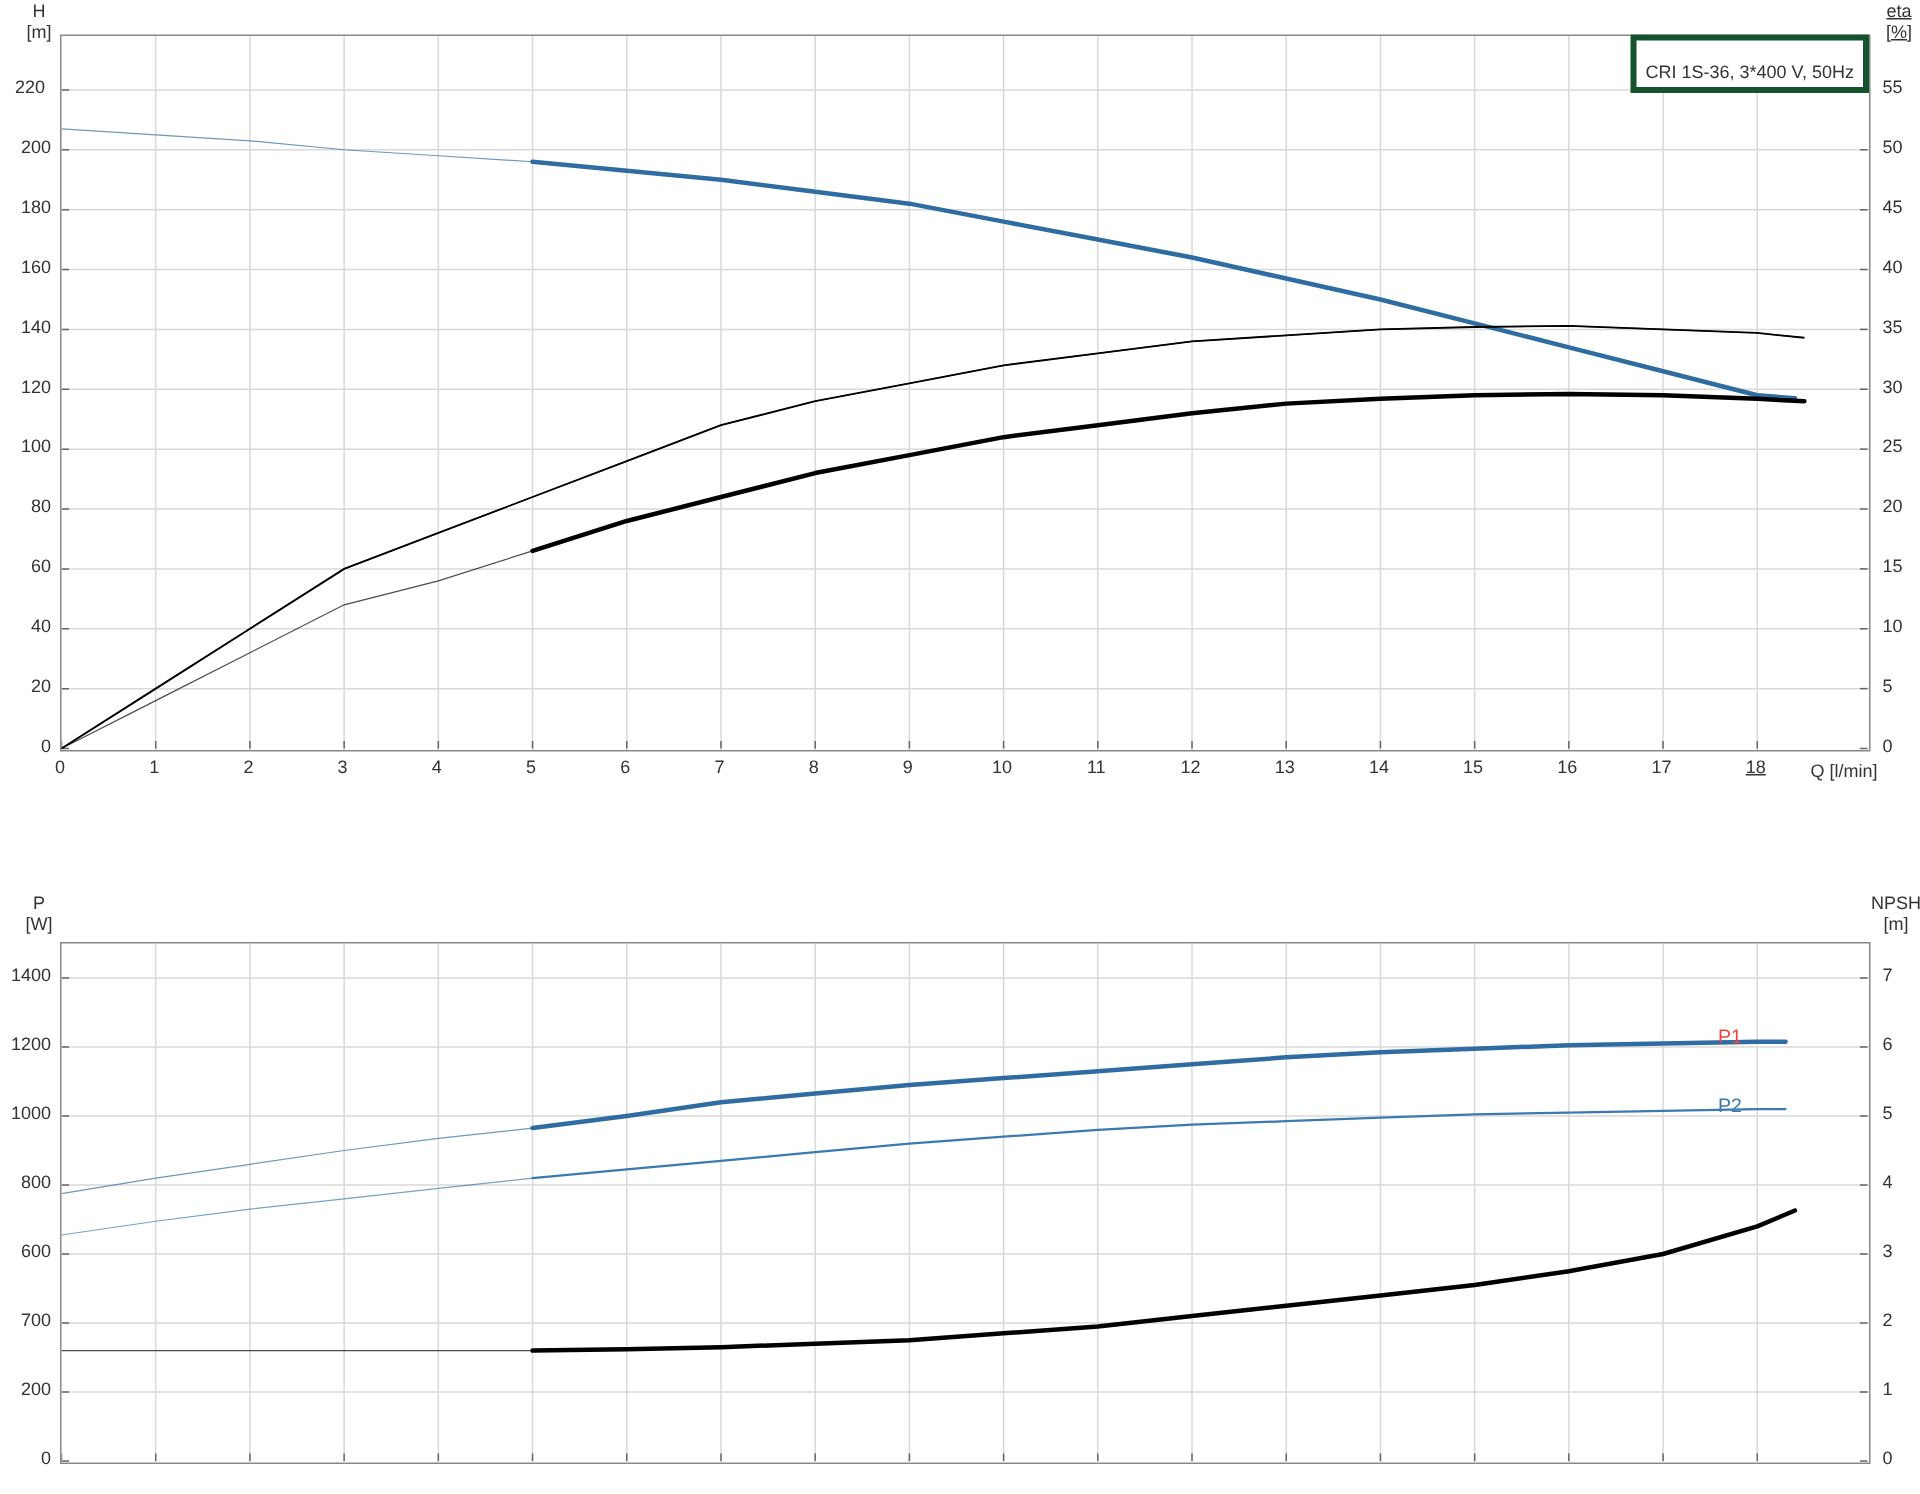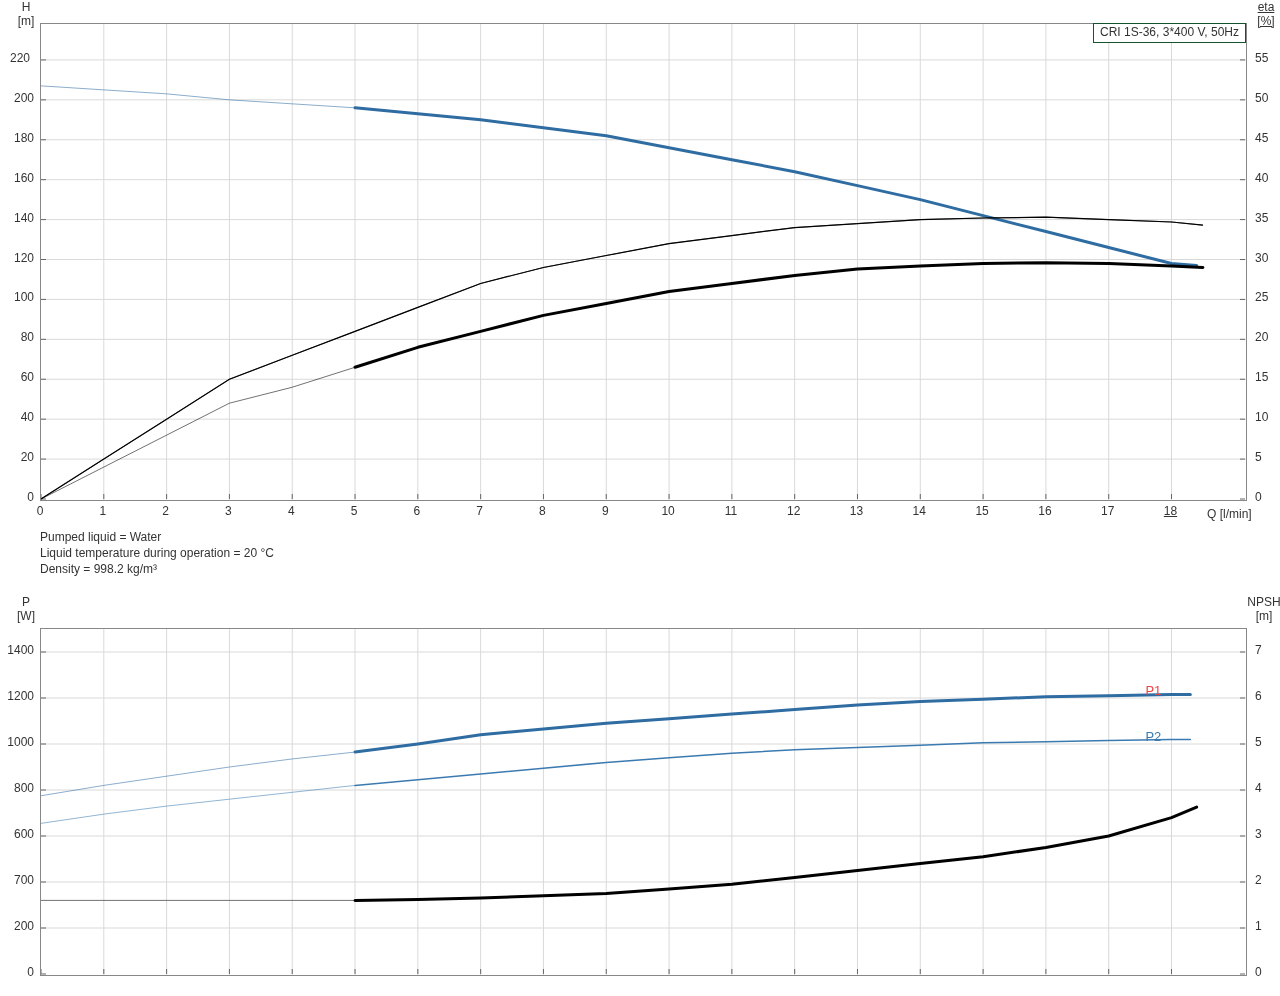--- a/index.html
+++ b/index.html
@@ -23,24 +23,24 @@
   }
   .chart-box svg {
     position: absolute;
     left: 0;
     top: 0;
   }
   .info-box {
     position: absolute;
     right: 0;
     top: -1px;
-    border: 1px solid #14532d;
+    border: 4px solid #14532d;
     background: #fff;
     font-size: 12px;
-    padding: 1px 6px 3px 6px;
+    padding: 14px 6px 3px 6px;
     z-index: 5;
   }
   .axis-label {
     position: absolute;
     font-size: 12px;
     color: #333;
     white-space: nowrap;
   }
   .notes {
     position: absolute;
@@ -150,25 +150,20 @@
           <path d="M 0,61.86974789915968 L 62.806468440271246,65.86134453781511 L 125.61293688054249,69.85294117647061 L 188.41940532081375,75.84033613445376 L 251.22587376108498,79.8319327731092 L 314.03234220135624,83.82352941176475" fill="none" stroke="#2e6ca2" stroke-width="0.8" stroke-opacity="0.7"></path>
           <path d="M 314.03234220135624,83.82352941176475 L 376.8388106416275,89.81092436974791 L 439.64527908189876,95.79831932773106 L 502.45174752216997,103.781512605042 L 565.2582159624412,111.76470588235298 L 628.0646844027125,123.7394957983193 L 690.8711528429837,135.71428571428572 L 753.677621283255,147.6890756302521 L 816.4840897235263,161.65966386554624 L 879.2905581637975,175.63025210084032 L 942.0970266040688,191.5966386554622 L 1004.9034950443399,207.56302521008405 L 1067.7099634846113,223.52941176470588 L 1130.5164319248825,239.49579831932772 L 1155.6390193009909,241.49159663865547" fill="none" stroke="#2e6ca2" stroke-width="3" stroke-linecap="round" stroke-linejoin="round"></path>
           <path d="M 0,475 L 62.806468440271246,435.0840336134454 L 125.61293688054249,395.16806722689074 L 188.41940532081375,355.25210084033614 L 251.22587376108498,331.30252100840335 L 314.03234220135624,307.3529411764706 L 376.8388106416275,283.4033613445378 L 439.64527908189876,259.453781512605 L 502.45174752216997,243.48739495798318 L 565.2582159624412,231.51260504201682 L 628.0646844027125,219.53781512605042 L 690.8711528429837,211.5546218487395 L 753.677621283255,203.5714285714286 L 816.4840897235263,199.57983193277306 L 879.2905581637975,195.58823529411762 L 942.0970266040688,193.99159663865544 L 1004.9034950443399,193.19327731092437 L 1067.7099634846113,195.58823529411762 L 1130.5164319248825,197.98319327731093 L 1161.919666145018,201.1764705882353" fill="none" stroke="#000" stroke-width="0.8" stroke-opacity="0.7"></path>
           <path d="M 0,475 L 62.806468440271246,435.0840336134454 L 125.61293688054249,395.16806722689074 L 188.41940532081375,355.25210084033614 L 251.22587376108498,331.30252100840335 L 314.03234220135624,307.3529411764706 L 376.8388106416275,283.4033613445378 L 439.64527908189876,259.453781512605 L 502.45174752216997,243.48739495798318 L 565.2582159624412,231.51260504201682 L 628.0646844027125,219.53781512605042 L 690.8711528429837,211.5546218487395 L 753.677621283255,203.5714285714286 L 816.4840897235263,199.57983193277306 L 879.2905581637975,195.58823529411762 L 942.0970266040688,193.99159663865544 L 1004.9034950443399,193.19327731092437 L 1067.7099634846113,195.58823529411762 L 1130.5164319248825,197.98319327731093 L 1161.919666145018,201.1764705882353" fill="none" stroke="#000" stroke-width="1.2"></path>
           <path d="M 0,475 L 62.806468440271246,443.0672268907563 L 125.61293688054249,411.1344537815126 L 188.41940532081375,379.20168067226894 L 251.22587376108498,363.2352941176471 L 314.03234220135624,343.2773109243698" fill="none" stroke="#000" stroke-width="0.8" stroke-opacity="0.7"></path>
           <path d="M 314.03234220135624,343.2773109243698 L 376.8388106416275,323.31932773109247 L 439.64527908189876,307.3529411764706 L 502.45174752216997,291.38655462184875 L 565.2582159624412,279.4117647058824 L 628.0646844027125,267.436974789916 L 690.8711528429837,259.453781512605 L 753.677621283255,251.47058823529412 L 816.4840897235263,245.08403361344537 L 879.2905581637975,241.89075630252103 L 942.0970266040688,239.49579831932772 L 1004.9034950443399,238.69747899159663 L 1067.7099634846113,239.49579831932772 L 1130.5164319248825,241.89075630252103 L 1161.919666145018,243.48739495798318" fill="none" stroke="#000" stroke-width="3" stroke-linecap="round" stroke-linejoin="round"></path>
         </svg>
   </div>
 </div>
 
-<div class="notes" style="left:40px; top:529px;">
-  <span>Pumped liquid = Water</span><br>
-  <span>Liquid temperature during operation = 20 °C</span><br>
-  <span>Density = 998.2 kg/m³</span>
-</div>
 
 <div id="bottom-chart-area">
   <div class="axis-label" style="left:16px; top:595px; text-align:center; width:20px;">
     <span>P</span><br>
     <span>[W]</span>
   </div>
   <div class="axis-label" style="left:1244px; top:595px; text-align:center; width:40px;">
     <span>NPSH</span><br>
     <span>[m]</span>
   </div>

